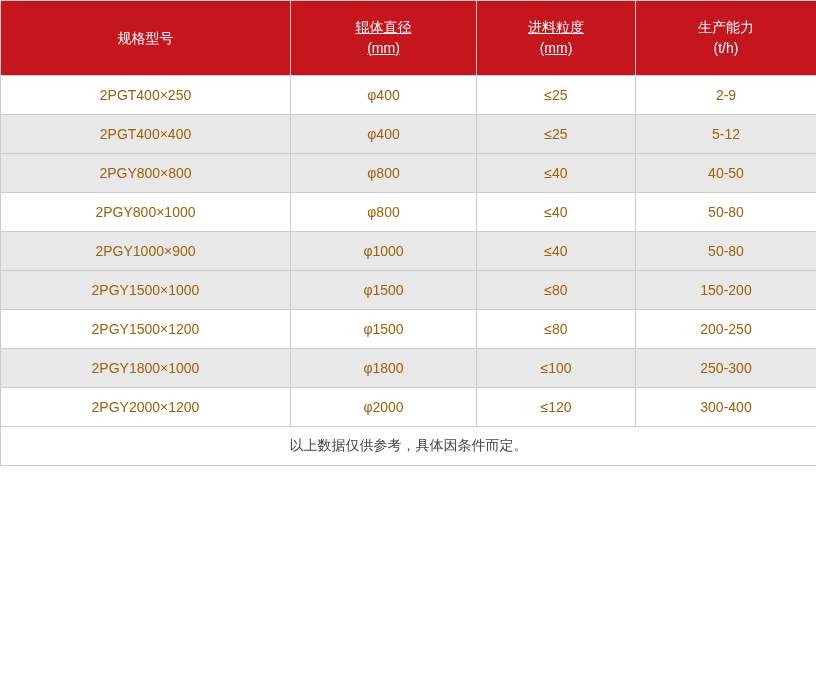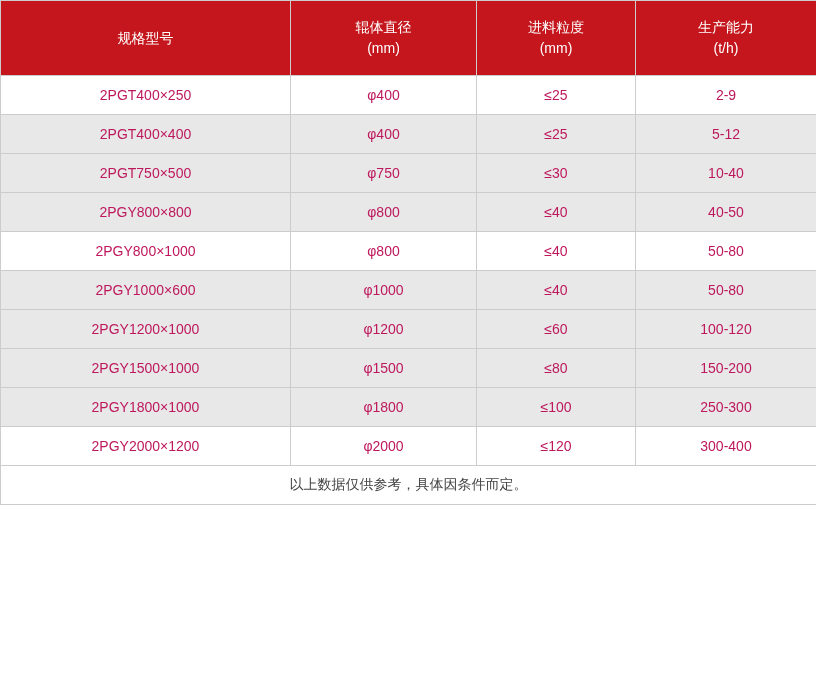--- a/index.html
+++ b/index.html
@@ -39,24 +39,25 @@
   }
   thead th .hdr-line {
     display: block;
   }
   thead th.col-model {
     border-right: 1px solid #ffffff;
   }
   thead th.col-diam,
   thead th.col-feed {
     border-right: 1px solid #ffffff;
+    text-decoration: underline;
   }
   tbody td {
     height: 38px;
-    color: #be185d;
+    color: #a16207;
   }
   tbody tr.alt td {
     background: #e8e8e8;
   }
   tbody tr td.col-model {
     text-align: left;
     padding-left: 10px;
   }
   tfoot td {
     height: 38px;
@@ -106,54 +107,48 @@
         <td class="col-feed">≤25</td>
         <td class="col-cap">2-9</td>
       </tr>
       <tr class="alt">
         <td class="col-model">2PGT400×400</td>
         <td class="col-diam">φ400</td>
         <td class="col-feed">≤25</td>
         <td class="col-cap">5-12</td>
       </tr>
       <tr class="alt">
-        <td class="col-model">2PGT750×500</td>
-        <td class="col-diam">φ750</td>
-        <td class="col-feed">≤30</td>
-        <td class="col-cap">10-40</td>
-      </tr>
-      <tr class="alt">
         <td class="col-model">2PGY800×800</td>
         <td class="col-diam">φ800</td>
         <td class="col-feed">≤40</td>
         <td class="col-cap">40-50</td>
       </tr>
       <tr>
         <td class="col-model">2PGY800×1000</td>
         <td class="col-diam">φ800</td>
         <td class="col-feed">≤40</td>
         <td class="col-cap">50-80</td>
       </tr>
       <tr class="alt">
-        <td class="col-model">2PGY1000×600</td>
+        <td class="col-model">2PGY1000×900</td>
         <td class="col-diam">φ1000</td>
         <td class="col-feed">≤40</td>
         <td class="col-cap">50-80</td>
-      </tr>
-      <tr class="alt">
-        <td class="col-model">2PGY1200×1000</td>
-        <td class="col-diam">φ1200</td>
-        <td class="col-feed">≤60</td>
-        <td class="col-cap">100-120</td>
       </tr>
       <tr class="alt">
         <td class="col-model">2PGY1500×1000</td>
         <td class="col-diam">φ1500</td>
         <td class="col-feed">≤80</td>
         <td class="col-cap">150-200</td>
+      </tr>
+      <tr>
+        <td class="col-model">2PGY1500×1200</td>
+        <td class="col-diam">φ1500</td>
+        <td class="col-feed">≤80</td>
+        <td class="col-cap">200-250</td>
       </tr>
       <tr class="alt">
         <td class="col-model">2PGY1800×1000</td>
         <td class="col-diam">φ1800</td>
         <td class="col-feed">≤100</td>
         <td class="col-cap">250-300</td>
       </tr>
       <tr>
         <td class="col-model">2PGY2000×1200</td>
         <td class="col-diam">φ2000</td>

